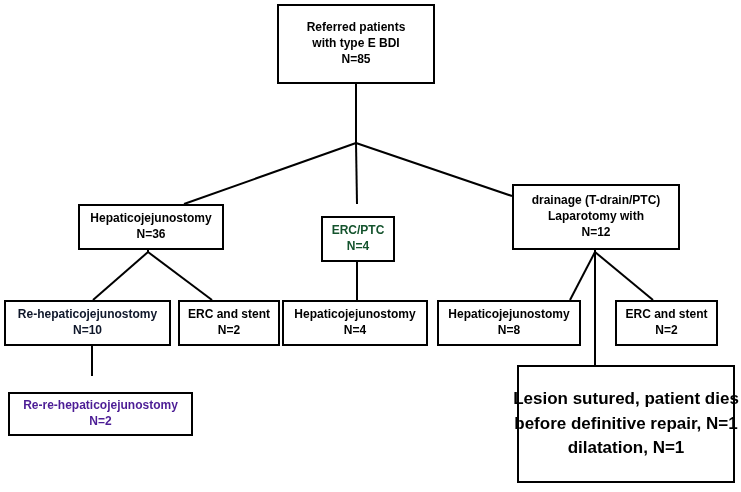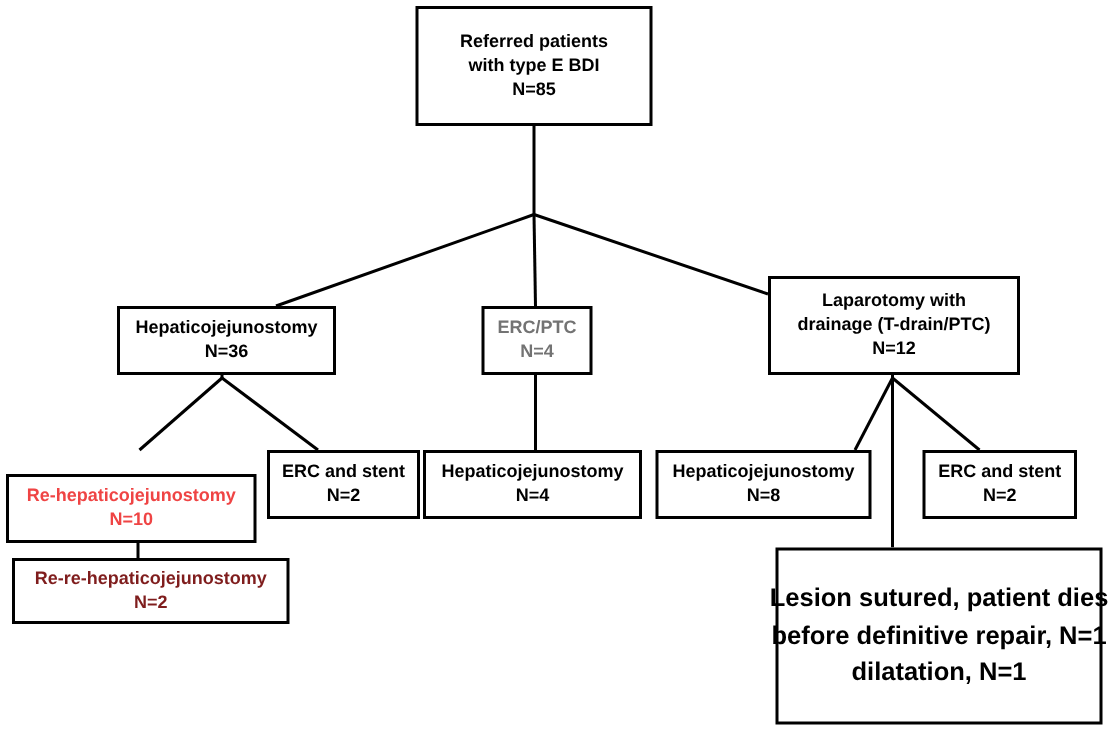--- a/index.html
+++ b/index.html
@@ -77,50 +77,50 @@
   <div id="nodes-layer">
       <div class="node" style="left: 277px; top: 4px; width: 158px; height: 80px; border-color: rgb(0, 0, 0); color: rgb(0, 0, 0);">
         <span class="ln">Referred patients</span>
         <span class="ln">with type E BDI</span>
         <span class="ln">N=85</span>
       </div>
       <div class="node" style="left: 78px; top: 204px; width: 146px; height: 46px; border-color: rgb(0, 0, 0); color: rgb(0, 0, 0);">
         <span class="ln">Hepaticojejunostomy</span>
         <span class="ln">N=36</span>
       </div>
-      <div class="node" style="left: 321px; top: 204px; width: 74px; height: 46px; border-color: rgb(0, 0, 0); color: #737373;">
+      <div class="node" style="left: 321px; top: 216px; width: 74px; height: 46px; border-color: rgb(0, 0, 0); color: #14532d;">
         <span class="ln">ERC/PTC</span>
         <span class="ln">N=4</span>
       </div>
       <div class="node" style="left: 512px; top: 184px; width: 168px; height: 66px; border-color: rgb(0, 0, 0); color: rgb(0, 0, 0);">
+        <span class="ln">drainage (T-drain/PTC)</span>
         <span class="ln">Laparotomy with</span>
-        <span class="ln">drainage (T-drain/PTC)</span>
         <span class="ln">N=12</span>
       </div>
-      <div class="node" style="left: 4px; top: 300px; width: 167px; height: 46px; border-color: rgb(0, 0, 0); color: #ef4444; margin-top: 16px;">
+      <div class="node" style="left: 4px; top: 300px; width: 167px; height: 46px; border-color: rgb(0, 0, 0); color: #0f172a;">
         <span class="ln">Re-hepaticojejunostomy</span>
         <span class="ln">N=10</span>
       </div>
       <div class="node" style="left: 178px; top: 300px; width: 102px; height: 46px; border-color: rgb(0, 0, 0); color: rgb(0, 0, 0);">
         <span class="ln">ERC and stent</span>
         <span class="ln">N=2</span>
       </div>
       <div class="node" style="left: 282px; top: 300px; width: 146px; height: 46px; border-color: rgb(0, 0, 0); color: rgb(0, 0, 0);">
         <span class="ln">Hepaticojejunostomy</span>
         <span class="ln">N=4</span>
       </div>
       <div class="node" style="left: 437px; top: 300px; width: 144px; height: 46px; border-color: rgb(0, 0, 0); color: rgb(0, 0, 0);">
         <span class="ln">Hepaticojejunostomy</span>
         <span class="ln">N=8</span>
       </div>
       <div class="node" style="left: 615px; top: 300px; width: 103px; height: 46px; border-color: rgb(0, 0, 0); color: rgb(0, 0, 0);">
         <span class="ln">ERC and stent</span>
         <span class="ln">N=2</span>
       </div>
-      <div class="node" style="left: 8px; top: 372px; width: 185px; height: 44px; border-color: rgb(0, 0, 0); color: #7f1d1d;">
+      <div class="node" style="left: 8px; top: 392px; width: 185px; height: 44px; border-color: rgb(0, 0, 0); color: #4c1d95;">
         <span class="ln">Re-re-hepaticojejunostomy</span>
         <span class="ln">N=2</span>
       </div>
       <div class="node big" style="left: 517px; top: 365px; width: 218px; height: 118px; border-color: rgb(0, 0, 0); color: rgb(0, 0, 0);">
         <span class="ln">Lesion sutured, patient dies</span>
         <span class="ln">before definitive repair, N=1</span>
         <span class="ln">dilatation, N=1</span>
       </div>
     </div>
 </div>

